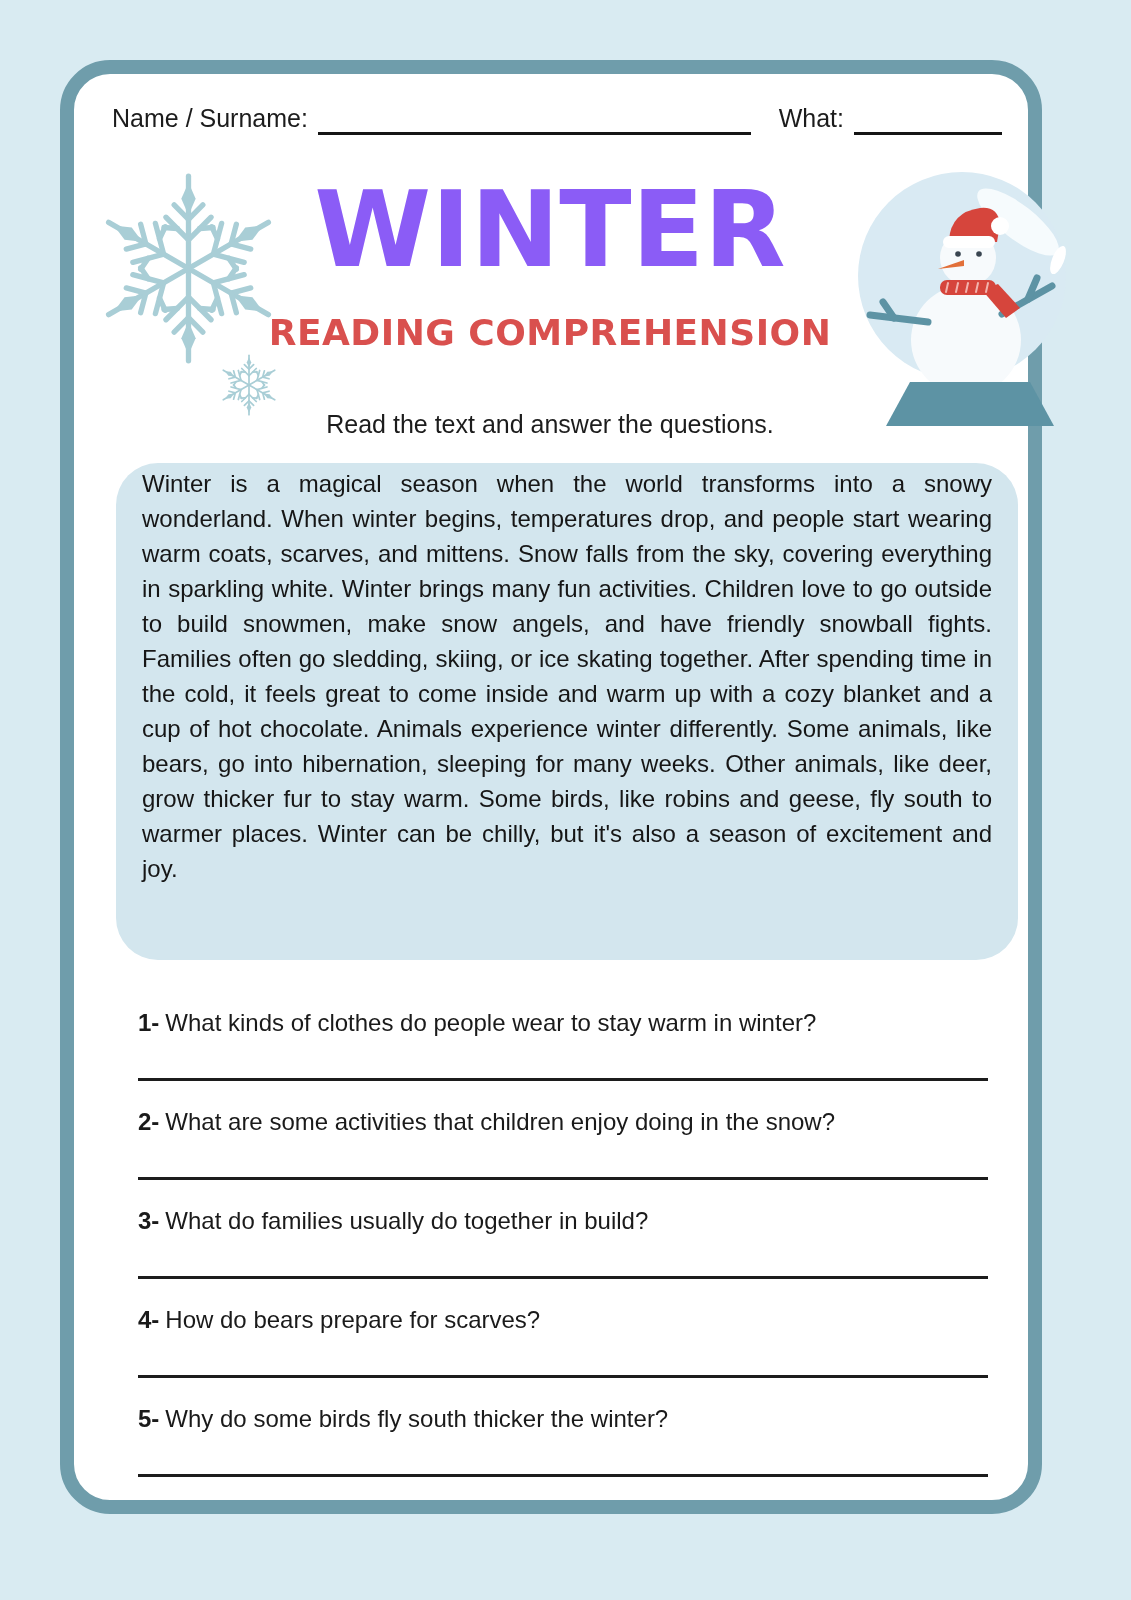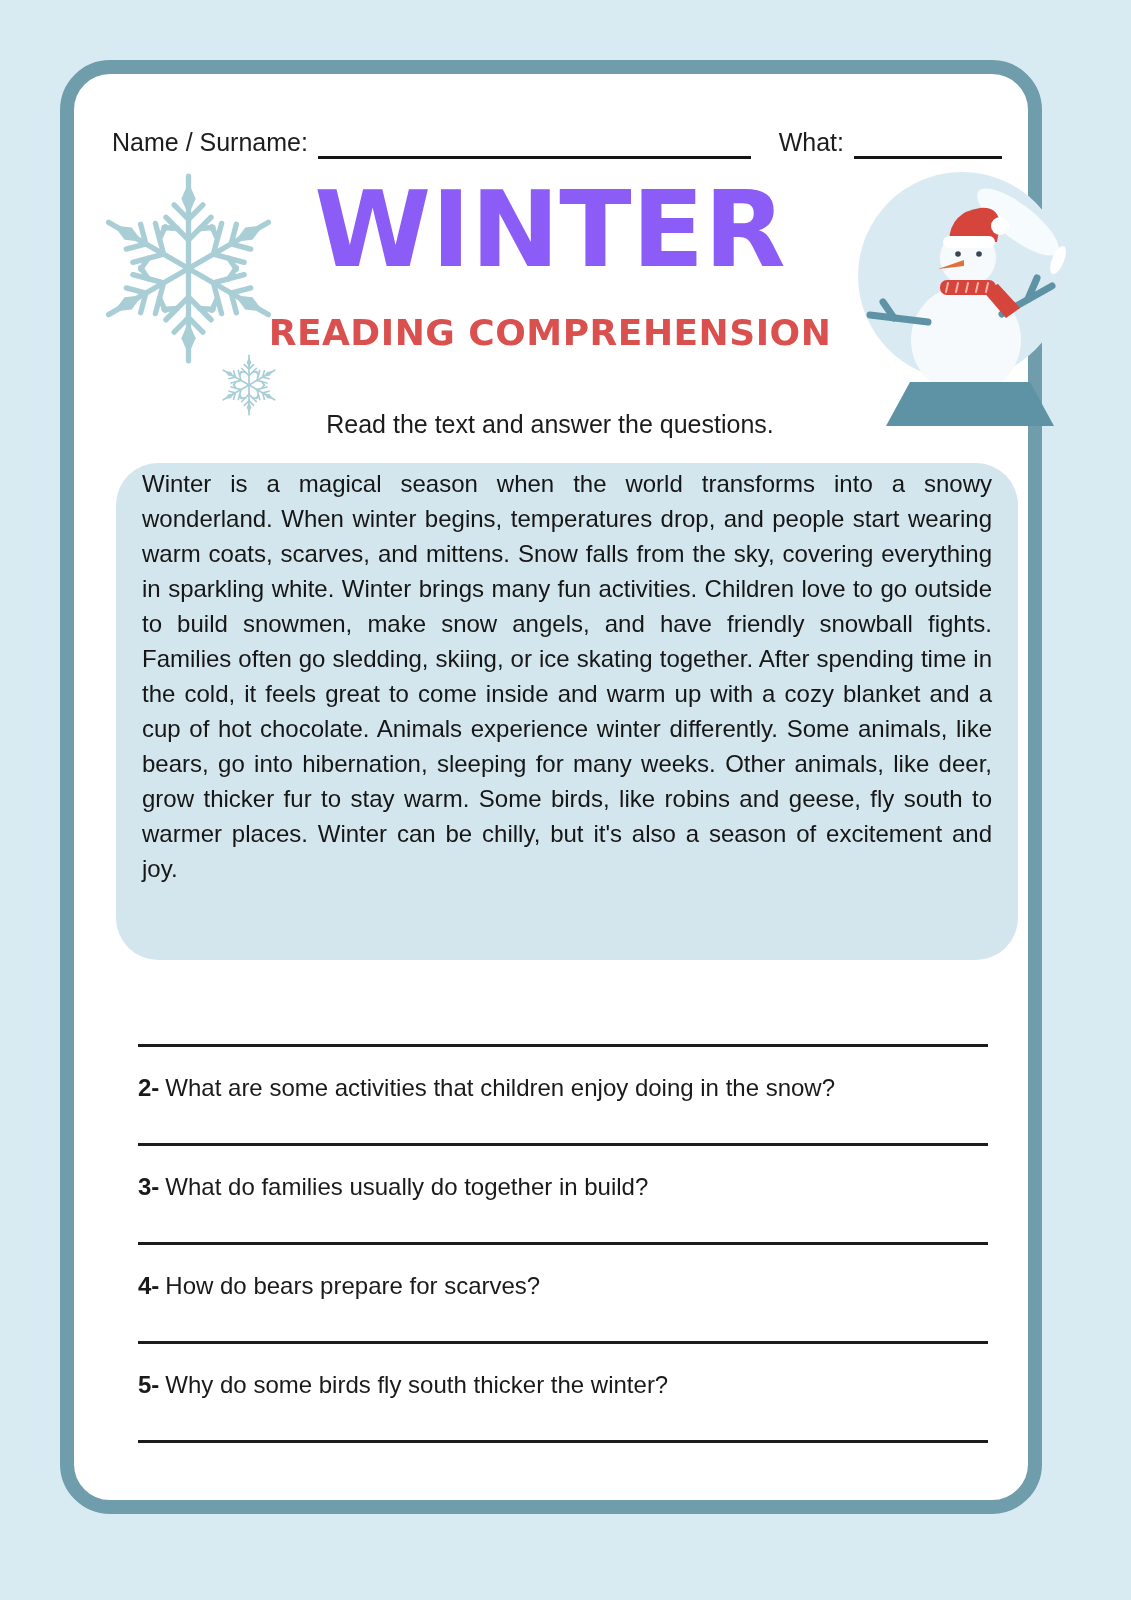--- a/index.html
+++ b/index.html
@@ -19,21 +19,20 @@
     background: #ffffff;
     border: 14px solid #6f9dab;
     border-radius: 50px;
   }
   
   .name-row {
     position: absolute;
     top: 30px; left: 38px; width: 890px;
     display: flex; align-items: flex-end;
     font-size: 25px;
-    margin-top: 24px;
   }
   .name-row .label { white-space: nowrap; padding-bottom: 2px; }
   .fill-line {
     border-bottom: 3px solid #151515;
     height: 30px;
   }
   .name-line { flex: 1; margin: 0 10px; }
   .date-label { margin-left: 18px; }
   .date-line { width: 148px; margin-left: 10px; }
 
@@ -193,20 +192,21 @@
     <path d="M60 212 L180 212 L204 256 L36 256 Z" fill="#5d93a4"></path>
   </svg>
 
   <div class="passage-box">
     <div class="passage-text">Winter is a magical season when the world transforms into a snowy wonderland. When winter begins, temperatures drop, and people start wearing warm coats, scarves, and mittens. Snow falls from the sky, covering everything in sparkling white. Winter brings many fun activities. Children love to go outside to build snowmen, make snow angels, and have friendly snowball fights. Families often go sledding, skiing, or ice skating together. After spending time in the cold, it feels great to come inside and warm up with a cozy blanket and a cup of hot chocolate. Animals experience winter differently. Some animals, like bears, go into hibernation, sleeping for many weeks. Other animals, like deer, grow thicker fur to stay warm. Some birds, like robins and geese, fly south to warmer places. Winter can be chilly, but it's also a season of excitement and joy.</div>
   </div>
 
   <div class="questions">
 
     <div class="qa-block">
+      <div class="q-text"><span class="q-num">1-</span><span>What kinds of clothes do people wear to stay warm in winter?</span></div>
       <div class="answer-line"></div>
     </div>
 
     <div class="qa-block">
       <div class="q-text"><span class="q-num">2-</span><span>What are some activities that children enjoy doing in the snow?</span></div>
       <div class="answer-line"></div>
     </div>
 
     <div class="qa-block">
       <div class="q-text"><span class="q-num">3-</span><span>What do families usually do together in build?</span></div>

